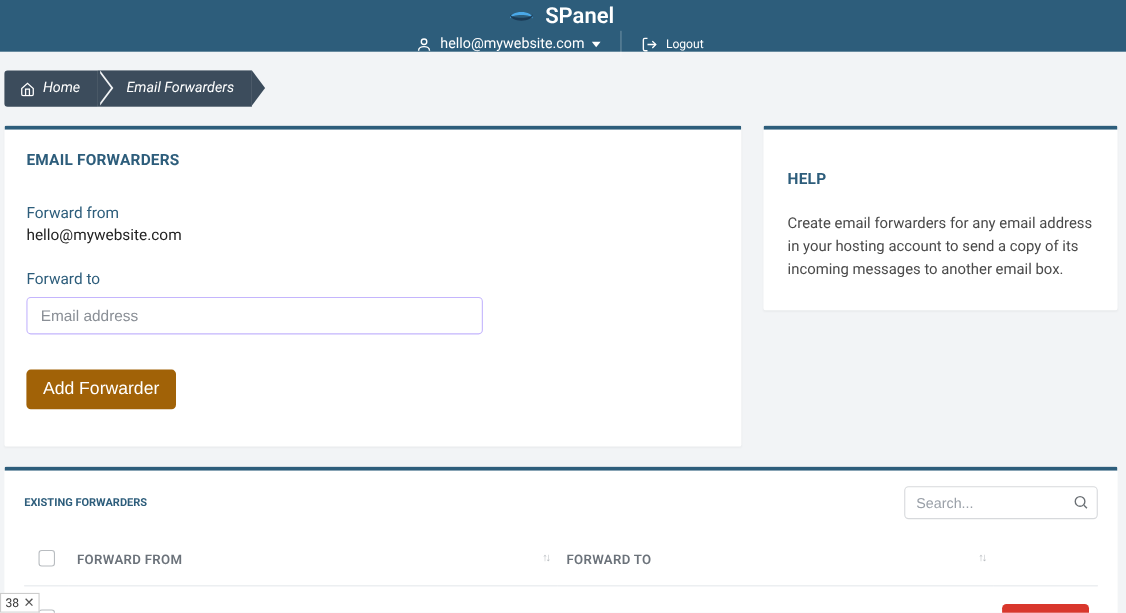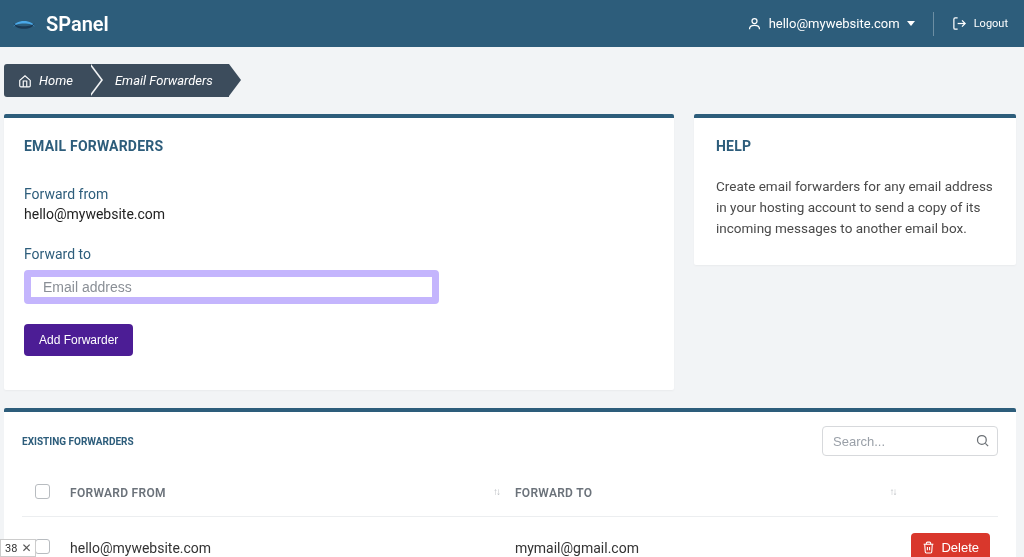--- a/index.html
+++ b/index.html
@@ -15,20 +15,21 @@
   }
   
   .header {
     background: #2d5d7b;
     height: 47px;
     display: flex;
     align-items: center;
     justify-content: space-between;
     padding: 0 16px 0 10px;
     color: #fff;
+    flex-direction: column;
   }
   .brand {
     display: flex;
     align-items: center;
     gap: 8px;
     font-size: 20px;
     font-weight: 600;
   }
   .brand-logo {
     width: 28px;
@@ -112,21 +113,21 @@
     gap: 20px;
     align-items: flex-start;
   }
   .card {
     background: #fff;
     border-top: 4px solid #2d5d7b;
     border-radius: 2px;
     box-shadow: 0 1px 2px rgba(0,0,0,0.04);
   }
   .card-main { width: 670px; padding: 20px 20px 34px 20px;}
-  .card-help { width: 322px; padding: 20px 22px 26px 22px; }
+  .card-help { width: 322px; padding: 37px 22px 26px 22px; }
   .card-title {
     color: #2d5d7b;
     font-size: 14px;
     font-weight: 700;
     margin-bottom: 32px;
     letter-spacing: .2px;
   }
   .card-help .card-title { margin-bottom: 22px; }
   .help-text {
     color: #4a4a4a;
@@ -144,36 +145,36 @@
     margin-bottom: 24px;
   }
   .field-label {
     color: #2d5d7b;
     font-size: 14px;
     margin-bottom: 8px;
   }
   .text-input {
     width: 415px;
     height: 34px;
-    border: 7px solid #c4b5fd;
+    border: 1px solid #c4b5fd;
     border-radius: 4px;
     padding: 0 12px;
     font-size: 14px;
     color: #333;
     outline: none;
   }
   .text-input::placeholder { color: #8a8f96; }
   .btn-primary {
-    margin-top: 20px;
-    background: #4c1d95;
+    margin-top: 32px;
+    background: #a16207;
     color: #fff;
     border: none;
     border-radius: 4px;
     padding: 9px 15px;
-    font-size: 12px;
+    font-size: 16px;
     cursor: pointer;
   }
   
   .card-table {
     margin: 18px 4px 0 4px;
     background:#fff;
     border-top:4px solid #2d5d7b;
     border-radius:2px;
     padding: 14px 18px 0 18px;
     width: 1012px;

